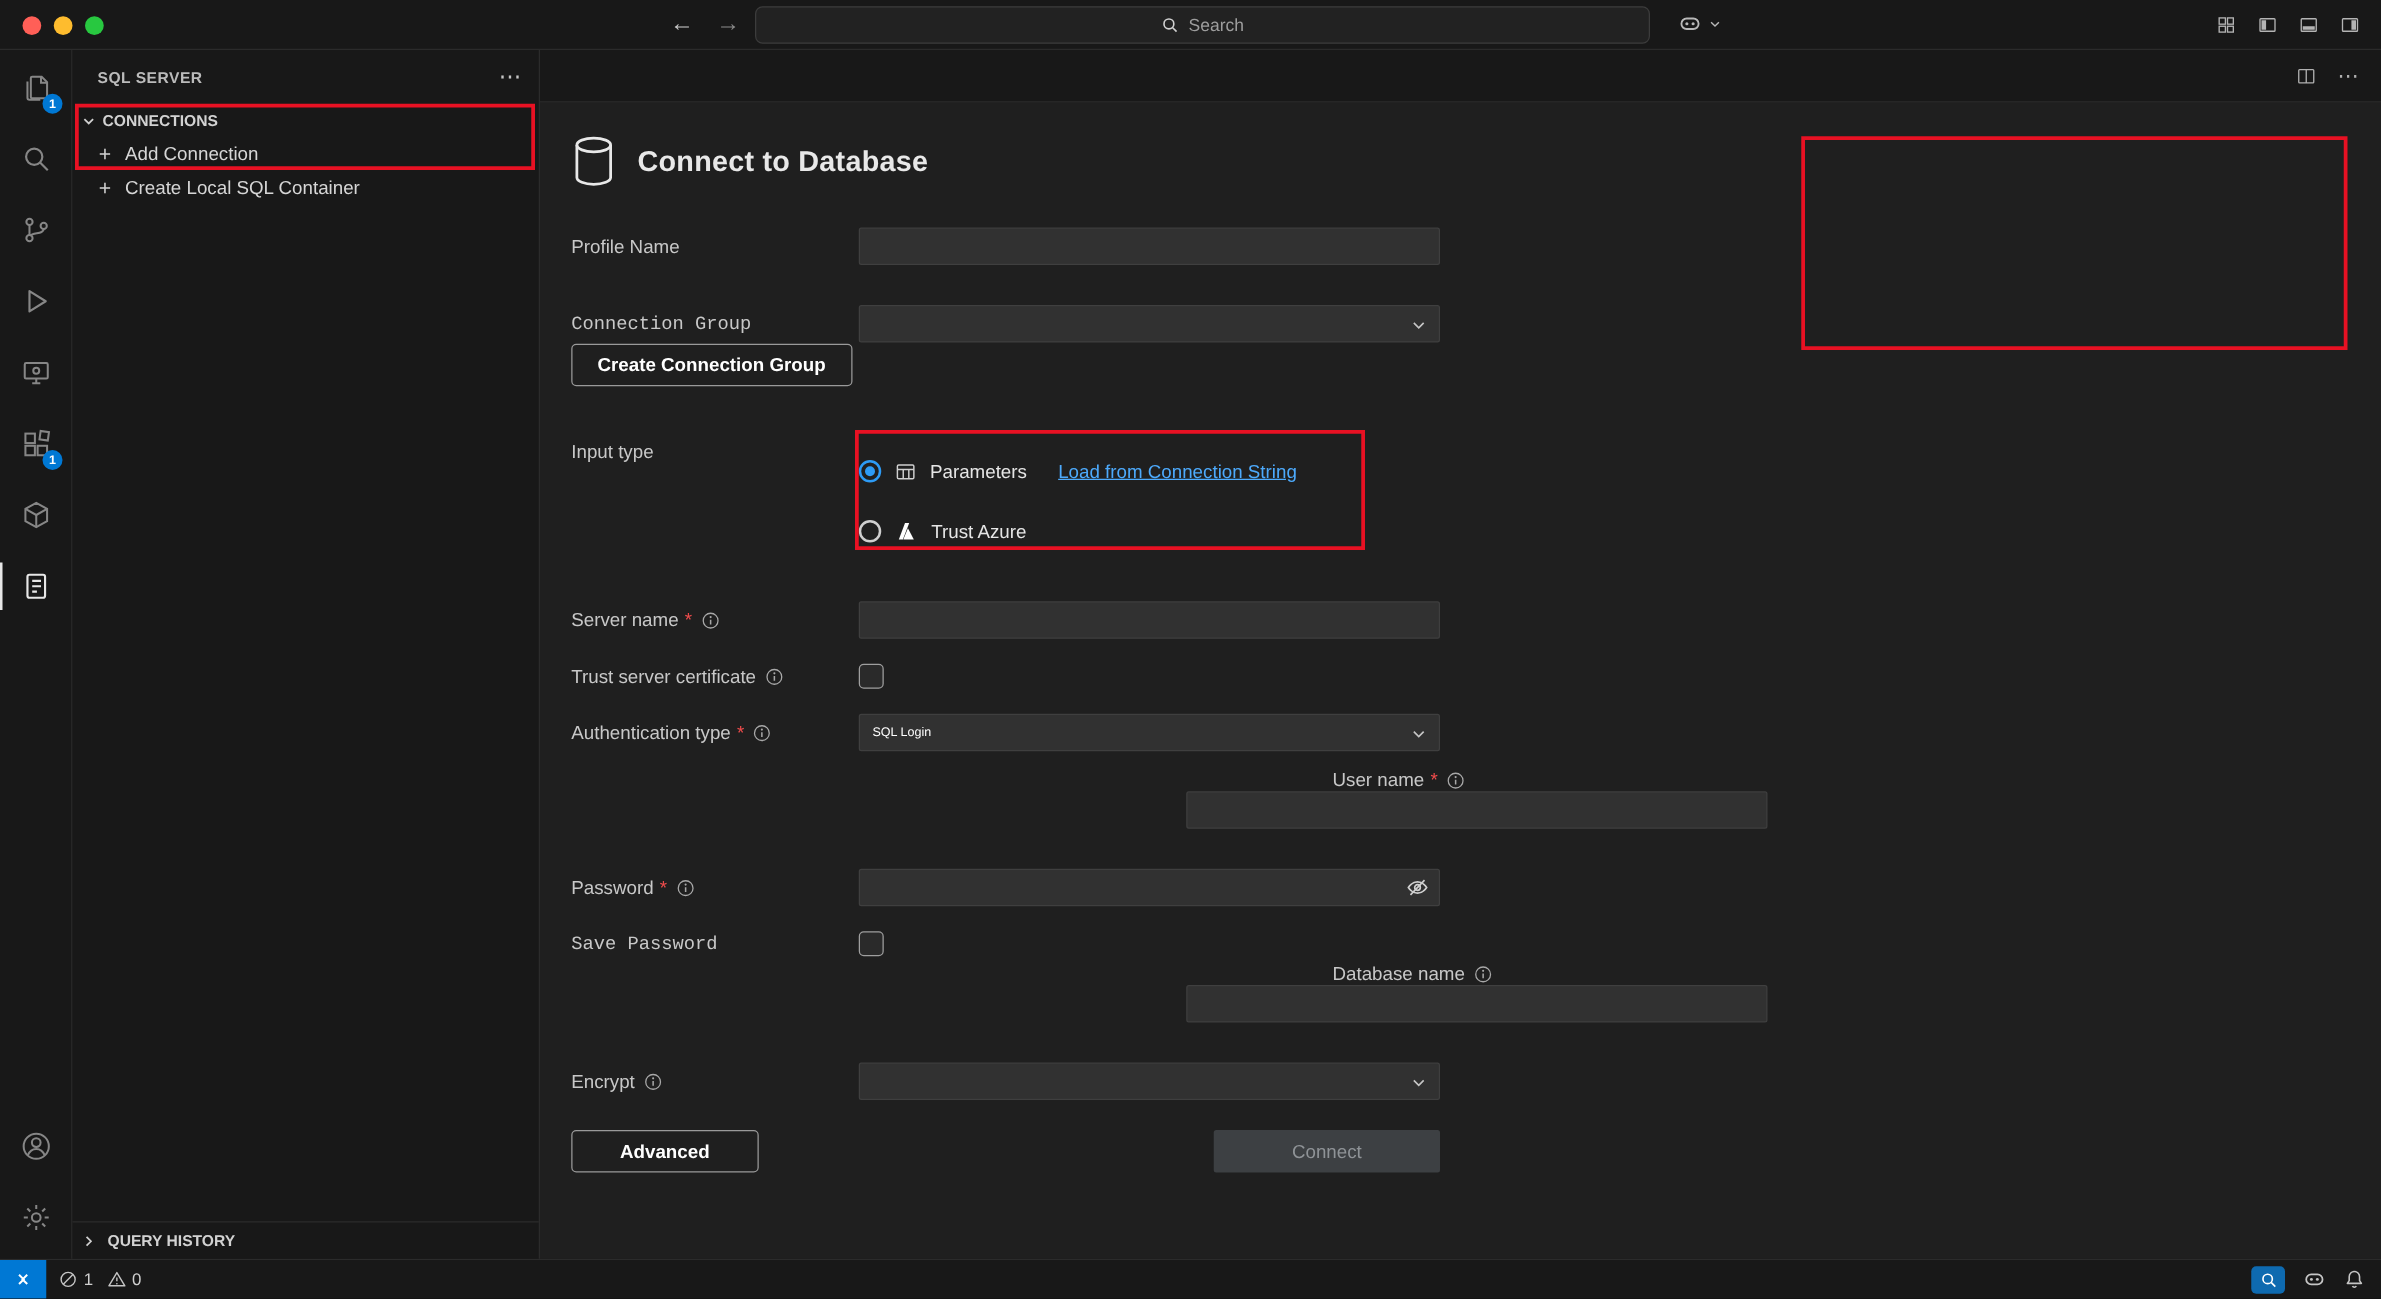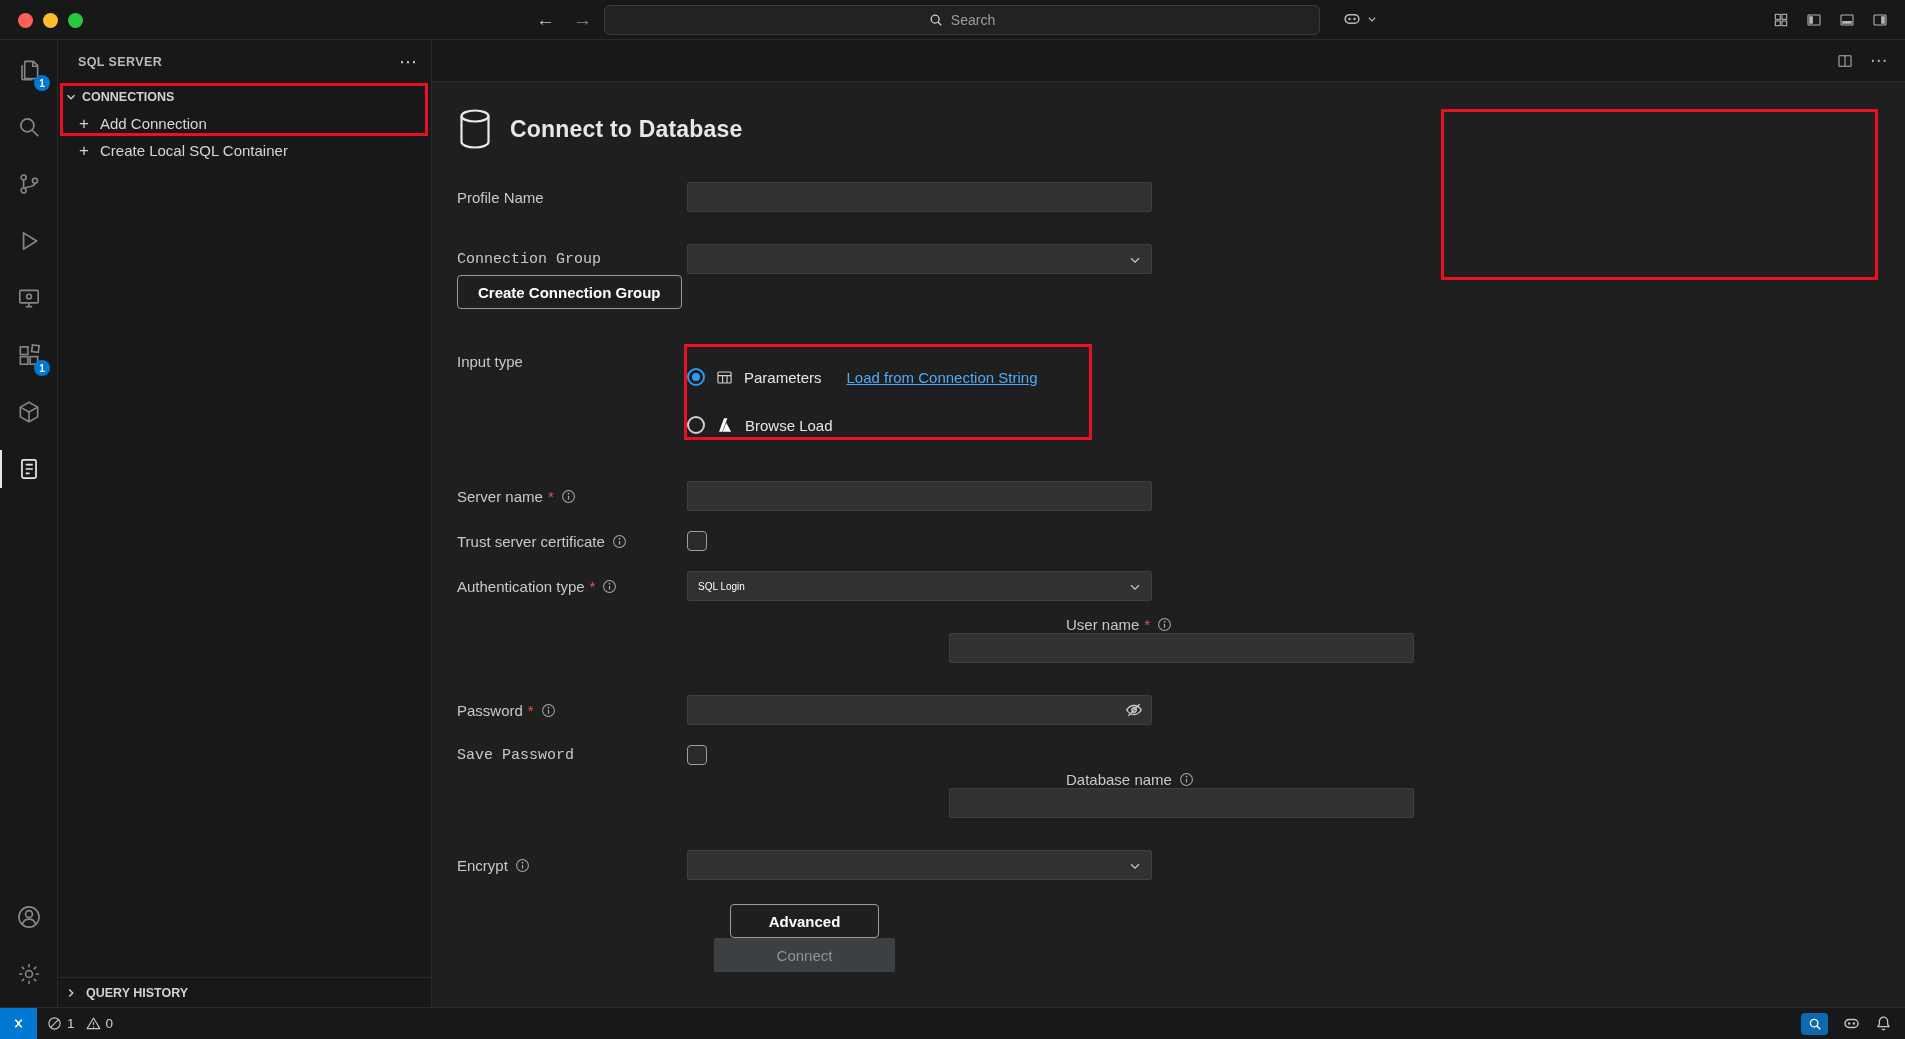--- a/index.html
+++ b/index.html
@@ -74,21 +74,21 @@
   .radio.on { border:2px solid #2d9bf5; }
   .radio.on::after { content:""; position:absolute; inset:3px; border-radius:50%; background:#2d9bf5; }
   .radio.off { border:2px solid #cfcfcf; }
   .opt-label { font-size:15px; color:#e6e6e6; }
   .link { margin-left:14px; color:#4daafc; text-decoration:underline; font-size:15px; cursor:pointer; }
   .opt-icon { color:#d0d0d0; display:inline-flex; }
 
   .btn-secondary { display:inline-flex; align-items:center; justify-content:center; height:34px; padding:0 20px; background:transparent; border:1px solid #9a9a9a; border-radius:4px; color:#ffffff; font-weight:700; font-size:15px; cursor:pointer; font-family:inherit; }
   .btn-adv { padding:0 38px; }
   .btn-disabled { display:flex; align-items:center; justify-content:center; width:181px; height:34px; background:#3d4043; border:none; border-radius:2px; color:#8f9397; font-size:15px; font-family:inherit; }
-  .btn-row { width:695px; display:flex; justify-content:space-between; align-items:center; margin-top:24px;flex-direction:column; }
+  .btn-row { width:695px; display:flex; justify-content:space-between; align-items:center; margin-top:24px; }
   .mb32 { margin-bottom:32px; } .mb17 { margin-bottom:1px;font-family:Liberation Mono, monospace; } .mb36 { margin-bottom:36px; }
   .mb34 { margin-bottom:34px; } .mb14 { margin-bottom:32px;flex-direction:column; }
 
   
   .rail-row { display:flex; align-items:center; gap:16px; margin-bottom:40px; }
   .rail-title { font-size:16px; font-weight:700; color:#e8e8e8; }
   .rail-refresh { color:#d0d0d0; cursor:pointer; display:inline-flex; }
 
   
   .statusbar { height:32px; background:#181818; border-top:1px solid #2b2b2b; display:flex; align-items:center; font-size:13.5px; color:#cfcfcf; }
@@ -349,21 +349,21 @@
                 <a class="link">Load from Connection String</a>
               </div>
               <div class="radio-row">
                 <span class="radio off"></span>
                 <span class="opt-icon">
                   <svg width="18" height="18" viewBox="0 0 16 16">
                       <path fill="#fff" d="M7.1 2.1h3L5.6 13.9H2.7z"></path>
                       <path fill="#fff" d="M9.2 5.9l4.2 8H5.9z"></path>
                     </svg>
                 </span>
-                <span class="opt-label">Browse Load</span>
+                <span class="opt-label">Trust Azure</span>
               </div>
             </div>
           </div>
 
           <div class="row">
             <div class="lbl">
               <span>Server name</span>
                 <span class="req">*</span>
               <span class="info">
                   <svg width="15" height="15" viewBox="0 0 16 16">

